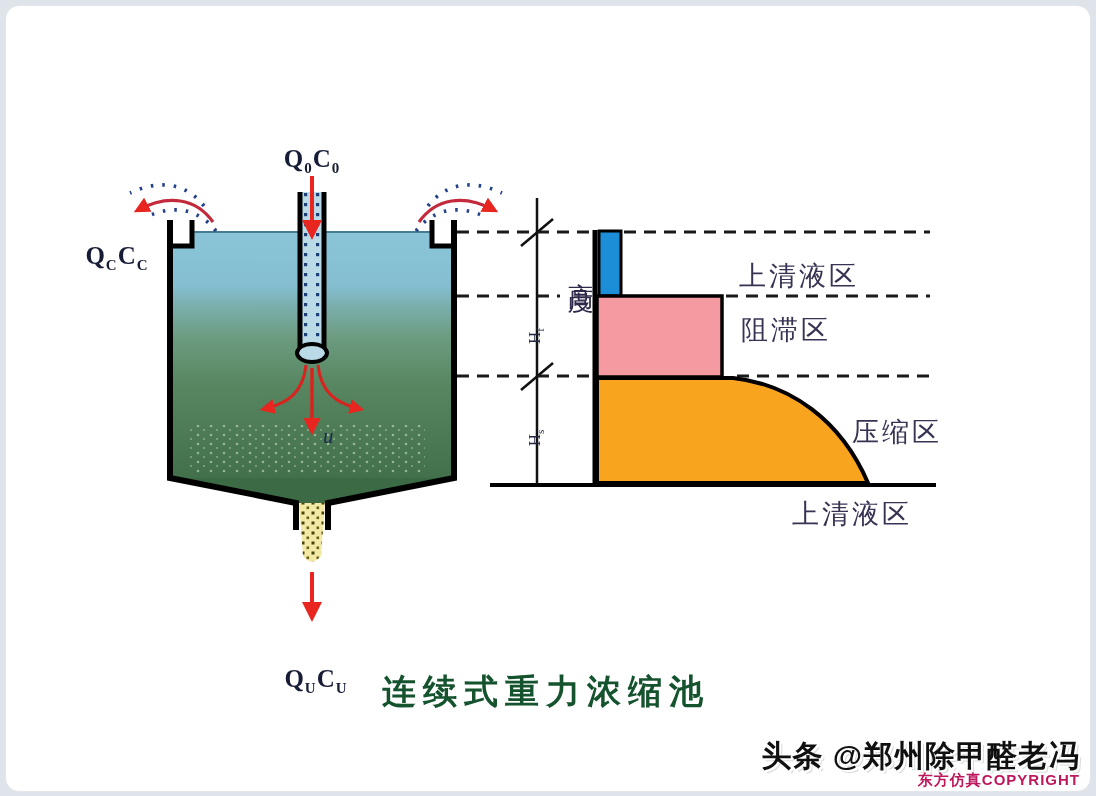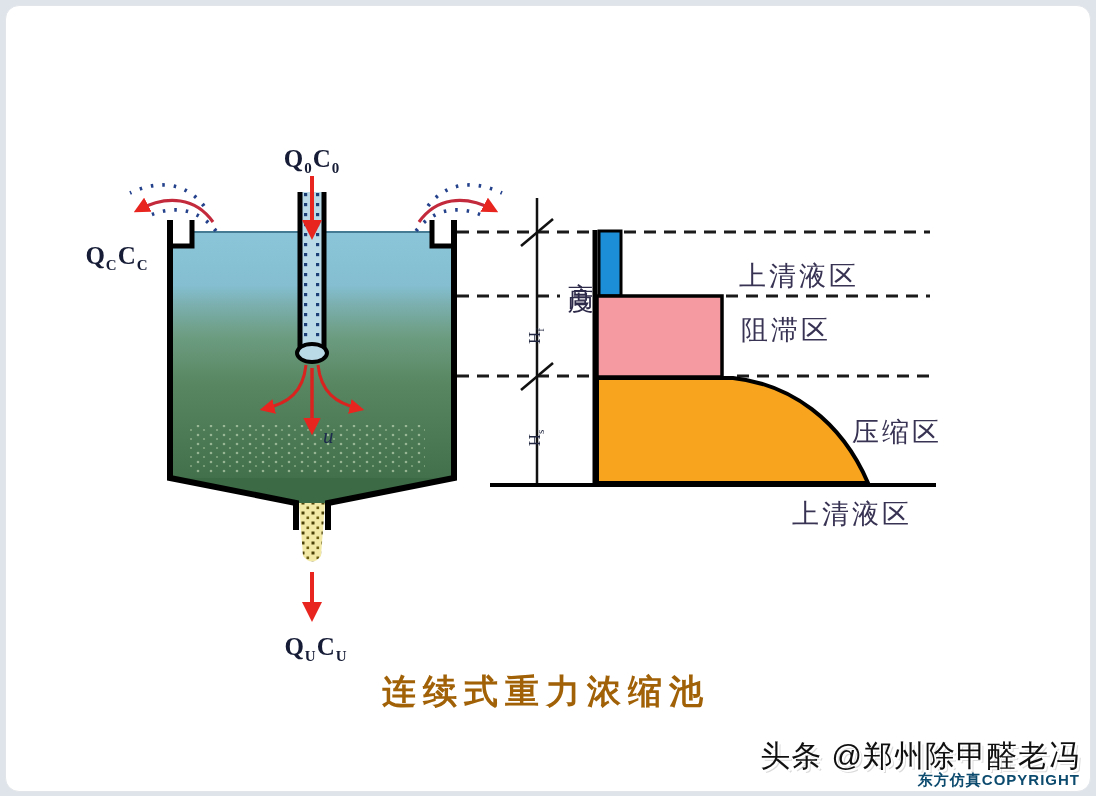--- a/index.html
+++ b/index.html
@@ -11,27 +11,27 @@
   .lbl{position:absolute;color:#161c36;white-space:nowrap;line-height:1;}
   .flow{font-size:25px;font-weight:600;letter-spacing:1px;text-align:center;}
   .flow sub{font-size:60%;font-weight:600;}
   .ctr{transform:translate(-50%,-50%);}
   .zone,.axis-x{font-size:27px;letter-spacing:3px;color:#383253;
         transform:translate(-50%,-50%);}
   .axis-y{writing-mode:vertical-rl;font-size:26px;letter-spacing:4px;color:#2e2a4a;}
   .hdim{font-size:17px;color:#20263f;transform:translate(-50%,-50%) rotate(-90deg);}
   .hdim sub{font-size:65%;}
   .vel{font-size:21px;font-style:italic;color:#1d2b4e;}
-  .caption{font-size:34px;font-weight:800;letter-spacing:7px;color:#a16207;
+  .caption{font-size:34px;font-weight:800;letter-spacing:7px;color:#14532d;
         transform:translate(-50%,-50%);}
   .wm1{position:absolute;right:16px;top:736px;font-family:"Liberation Sans",sans-serif;
-        font-size:30px;font-weight:400;color:#101010;letter-spacing:1px;
+        font-size:30px;font-weight:700;color:#101010;letter-spacing:1px;
         text-shadow:2px 2px 0 #ffffff,3px 3px 0 rgba(190,190,190,.55);}
   .wm2{position:absolute;right:16px;top:771px;font-family:"Liberation Sans",sans-serif;
-        font-size:15px;font-weight:700;color:#0c4a6e;letter-spacing:1px;}
+        font-size:15px;font-weight:700;color:#be185d;letter-spacing:1px;}
 </style>
 </head>
 <body>
 
 <div class="stage">
   <div class="card"></div>
 
   <svg width="1096" height="796" viewBox="0 0 1096 796">
     <defs>
       <linearGradient id="waterGrad" x1="0" y1="0" x2="0" y2="1">
@@ -128,21 +128,21 @@
   </svg>
 
   <div class="lbl flow ctr" style="left:312px;top:161px;">
     <span>Q</span><sub>0</sub><span>C</span><sub>0</sub>
   </div>
 
   <div class="lbl flow ctr" style="left:117px;top:258px;">
     <span>Q</span><sub>C</sub><span>C</span><sub>C</sub>
   </div>
 
-  <div class="lbl flow ctr" style="left:316px;top:649px;">
+  <div class="lbl flow ctr" style="left:316px;top:681px;">
     <span>Q</span><sub>U</sub><span>C</span><sub>U</sub>
   </div>
 
   <div class="lbl vel" style="left:323px;top:426px;">u</div>
 
   <div class="lbl axis-y" style="left:567px;top:261px;">高度</div>
 
   <div class="lbl hdim" style="left:536px;top:336px;">
     <span>H</span><sub>f</sub>
   </div>

